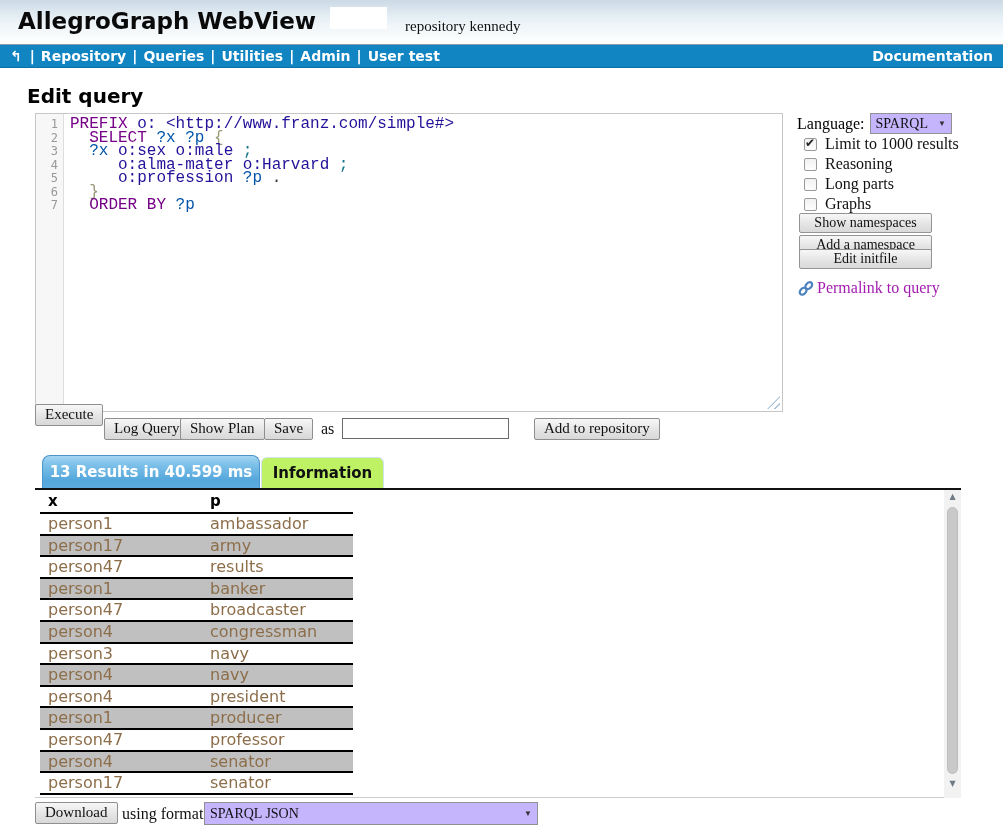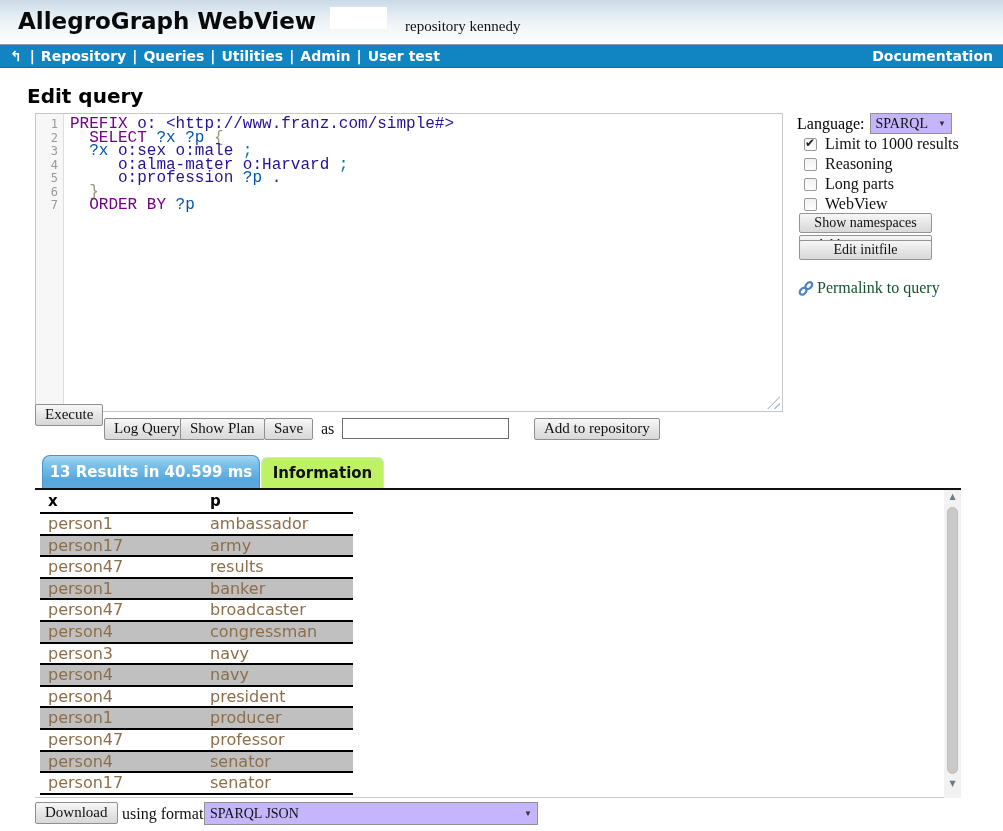--- a/index.html
+++ b/index.html
@@ -51,21 +51,21 @@
   .cbrow { left:804px; display:flex; align-items:center; height:20px; }
   .cb { width:13px; height:13px; border:1px solid #9a9a9a; border-radius:2px;
         background:linear-gradient(#f2f2f2,#fdfdfd); display:inline-block; position:relative; cursor:pointer; }
   .cb.checked::after { content:"✔"; position:absolute; left:0px; top:-3px; font-size:12px; color:#222;
                        font-family:"DejaVu Sans",sans-serif; }
   .cbrow .cblab { margin-left:8px; font-size:16px; color:#111;text-align:right; }
   .panelbtn { left:799px; width:133px; height:20px; text-align:center;
               background:linear-gradient(#f7f7f7,#e3e3e3 60%,#d9d9d9); border:1px solid #949494; border-radius:2px;
               font-family:"Liberation Serif",serif; font-size:14px; color:#111; cursor:pointer; padding-top:1px; }
   #permalink { left:797px; top:279px; display:flex; align-items:center; cursor:pointer; }
-  #permalink .ptext { font-size:16px; color:#14532d; margin-left:2px; }
+  #permalink .ptext { font-size:16px; color:#a21caf; margin-left:2px; }
 
   
   .btn { height:22px; background:linear-gradient(#f7f7f7,#e3e3e3 60%,#d8d8d8); border:1px solid #8f8f8f;
          border-radius:2px; font-family:"Liberation Serif",serif; font-size:15px; color:#111;
          text-align:center; padding:1px 9px 0 9px; cursor:pointer; }
   #saveasinput { left:342px; top:418px; width:167px; height:21px; border:1px solid #6b6b6b; background:#fff;
                  font-family:"Liberation Serif",serif; font-size:14px; padding:0 4px; }
   #aslabel { left:321px; top:420px; font-size:16px; color:#111; }
 
   
@@ -176,26 +176,26 @@
   <div class="cbrow abs" style="top:154px;">
     <span class="cb"></span>
     <span class="cblab">Reasoning</span>
   </div>
   <div class="cbrow abs" style="top:174px;">
     <span class="cb"></span>
     <span class="cblab">Long parts</span>
   </div>
   <div class="cbrow abs" style="top:194px;">
     <span class="cb"></span>
-    <span class="cblab">WebView</span>
+    <span class="cblab">Graphs</span>
   </div>
 
   <div class="panelbtn abs" style="top:213px;">Show namespaces</div>
   <div class="panelbtn abs" style="top:235px;">Add a namespace</div>
-  <div class="panelbtn abs" style="top:240px;text-align:center;">Edit initfile</div>
+  <div class="panelbtn abs" style="top:249px;text-align:center;">Edit initfile</div>
 
   <div id="permalink" class="abs">
     <svg width="18" height="17" viewBox="0 0 16 16">
       <g fill="none" stroke="#4d82be" stroke-width="2.1">
         <ellipse cx="5.3" cy="10.6" rx="3.7" ry="2.6" transform="rotate(-45 5.3 10.6)"></ellipse>
         <ellipse cx="10.6" cy="5.3" rx="3.7" ry="2.6" transform="rotate(-45 10.6 5.3)"></ellipse>
       </g>
     </svg>
     <span class="ptext">Permalink to query</span>
   </div>

